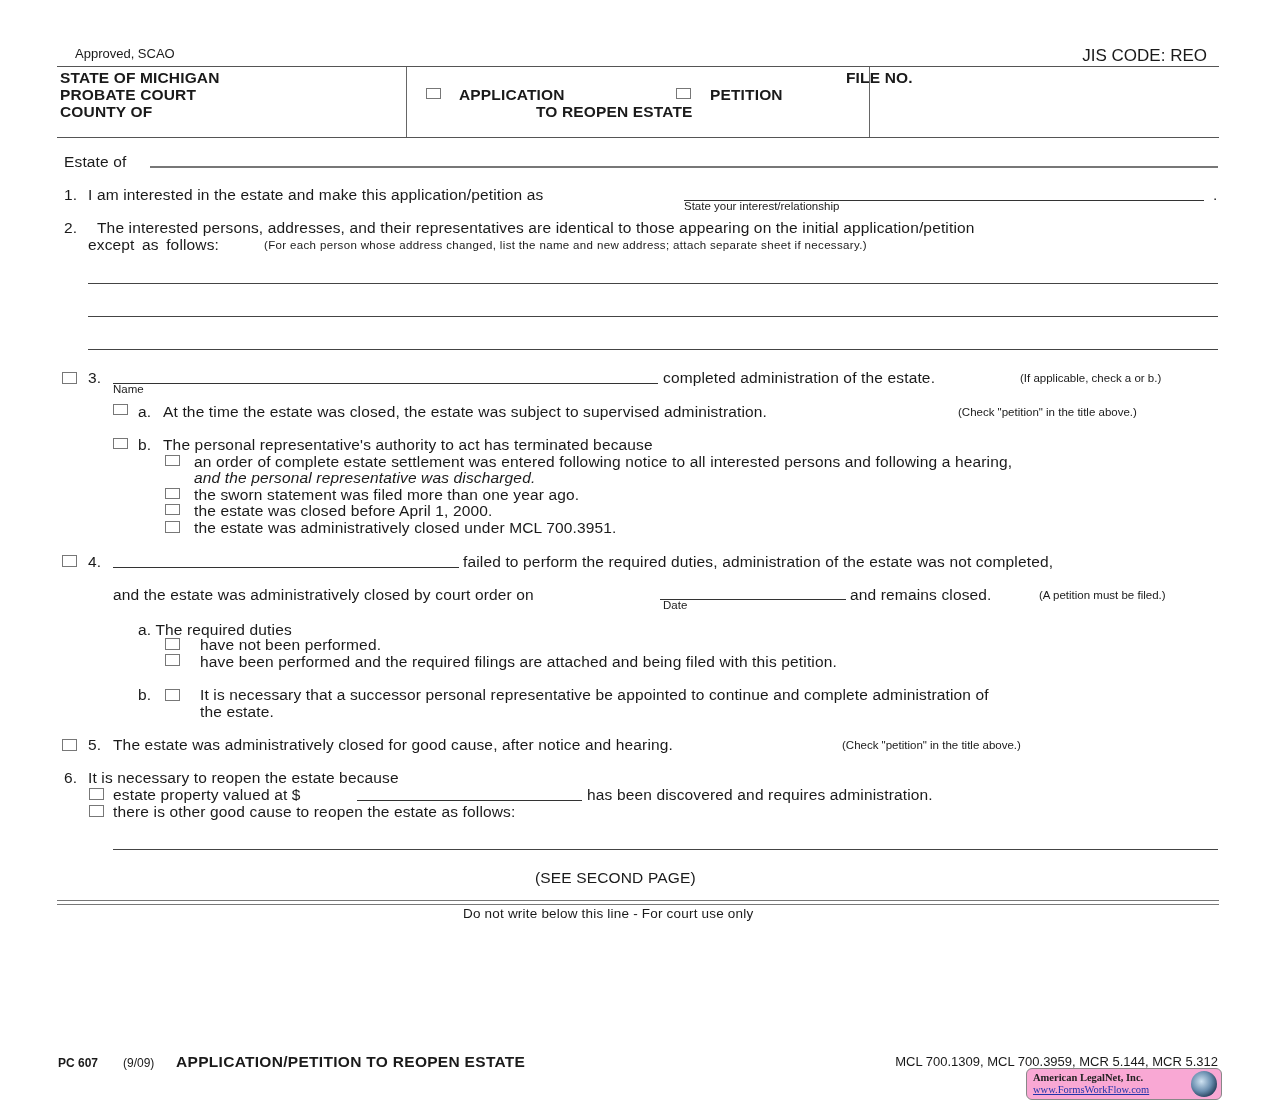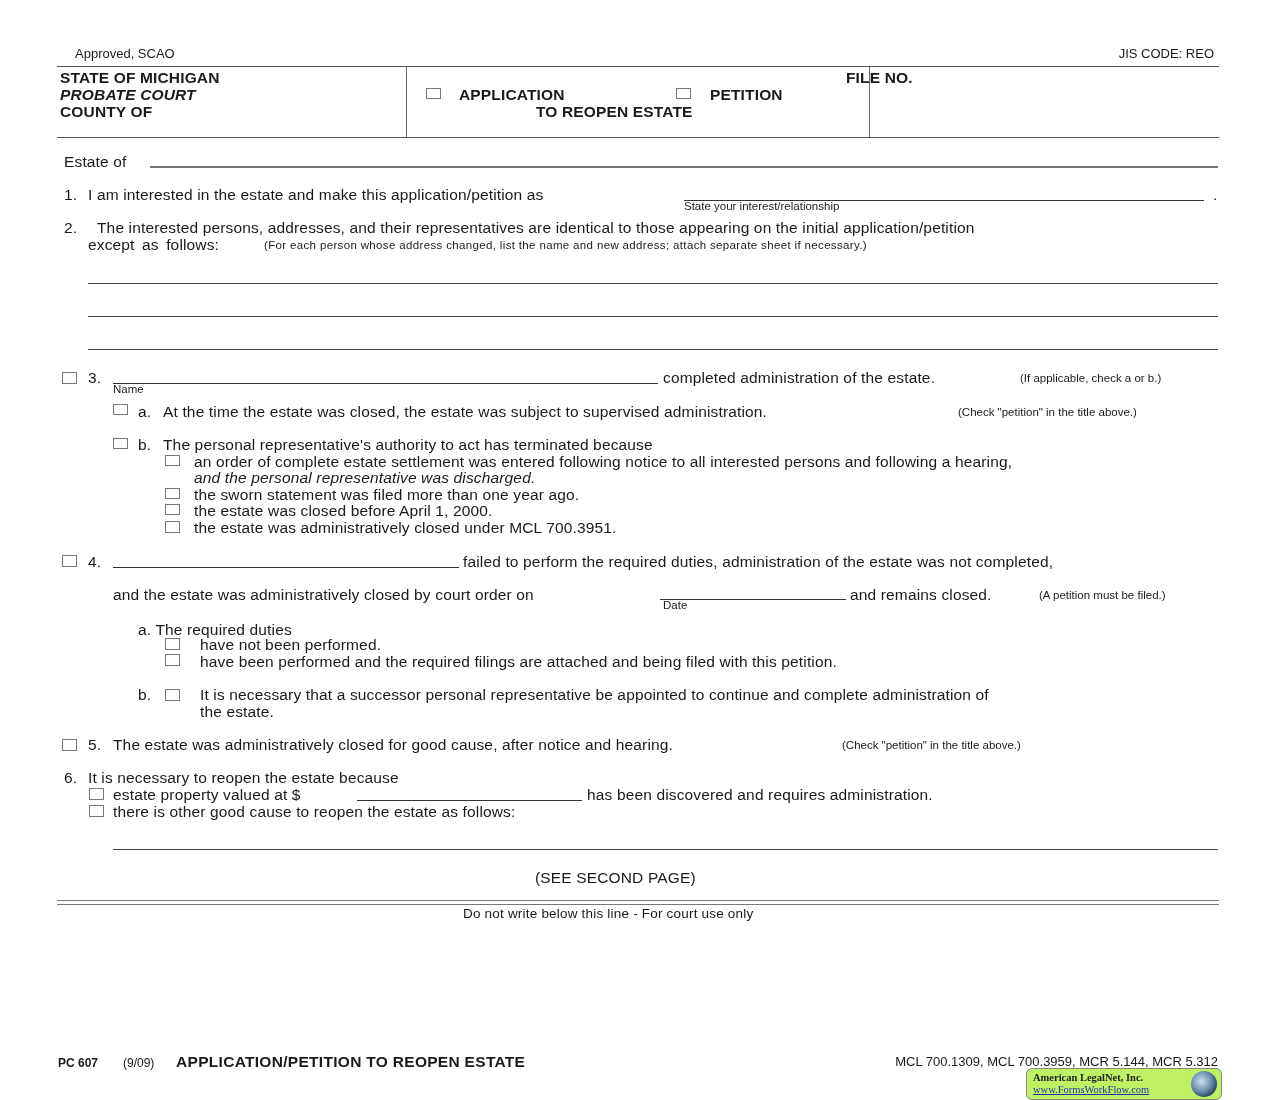--- a/index.html
+++ b/index.html
@@ -10,42 +10,42 @@
   .sm { font-size:12.5px; }
   .xs { font-size:11.5px; }
   .bold { font-weight:bold; }
   .hline { position:absolute; height:0; border-top:1.5px solid #555; }
   .vline { position:absolute; width:0; border-left:1.5px solid #666; }
   .cb { position:absolute; width:15px; height:11px; border:1px solid #777;
         background:#fff; box-sizing:border-box; cursor:pointer; }
   .field { position:absolute; height:0; border-bottom:1px solid #333; }
   .caption { position:absolute; font-size:11.5px; white-space:nowrap; color:#222; }
   .logo-box { position:absolute; left:1026px; top:1068px; width:194px; height:30px;
-              border:1px solid #888; border-radius:6px; background:#bef264; }
+              border:1px solid #888; border-radius:6px; background:#f9a8d4; }
   .logo-name { position:absolute; left:6px; top:3px; font-family:"Liberation Serif", serif;
                font-weight:bold; font-size:10.5px; color:#222; }
   .logo-url { position:absolute; left:6px; top:15px; font-family:"Liberation Serif", serif;
               font-size:10.5px; color:#2233aa; text-decoration:underline; }
   .logo-globe { position:absolute; right:4px; top:2px; width:26px; height:26px; border-radius:50%;
                 background: radial-gradient(circle at 40% 40%, #cfe3f2 0%, #6b8fb0 45%, #1d3550 80%); }
 </style>
 </head>
 <body>
 
 <div class="abs sm" style="left:75px;top:46px;font-size:13px;">Approved, SCAO</div>
-<div class="abs sm" style="right:61px;top:46px;font-size:13px;">JIS CODE:  REO</div>
+<div class="abs sm" style="right:68px;top:46px;font-size:17px;">JIS CODE:  REO</div>
 
 <div class="hline" style="left:57px;top:66px;width:1162px;"></div>
 <div class="vline" style="left:406px;top:67px;height:70px;"></div>
 <div class="vline" style="left:869px;top:67px;height:70px;"></div>
 <div class="hline" style="left:57px;top:137px;width:1162px;"></div>
 
 <div>
   <div class="abs bold t15" style="left:60px;top:69px;">STATE OF MICHIGAN</div>
-  <div class="abs bold t15" style="left:60px;top:86px;font-style:italic;">PROBATE COURT</div>
+  <div class="abs bold t15" style="left:60px;top:86px;">PROBATE COURT</div>
   <div class="abs bold t15" style="left:60px;top:103px;">COUNTY OF</div>
 </div>
 
 <div>
   <div class="cb" style="left:426px;top:88px;"></div>
   <div class="abs bold t15" style="left:459px;top:86px;">APPLICATION</div>
   <div class="cb" style="left:676px;top:88px;"></div>
   <div class="abs bold t15" style="left:710px;top:86px;">PETITION</div>
   <div class="abs bold t15" style="left:536px;top:103px;">TO REOPEN ESTATE</div>
 </div>

